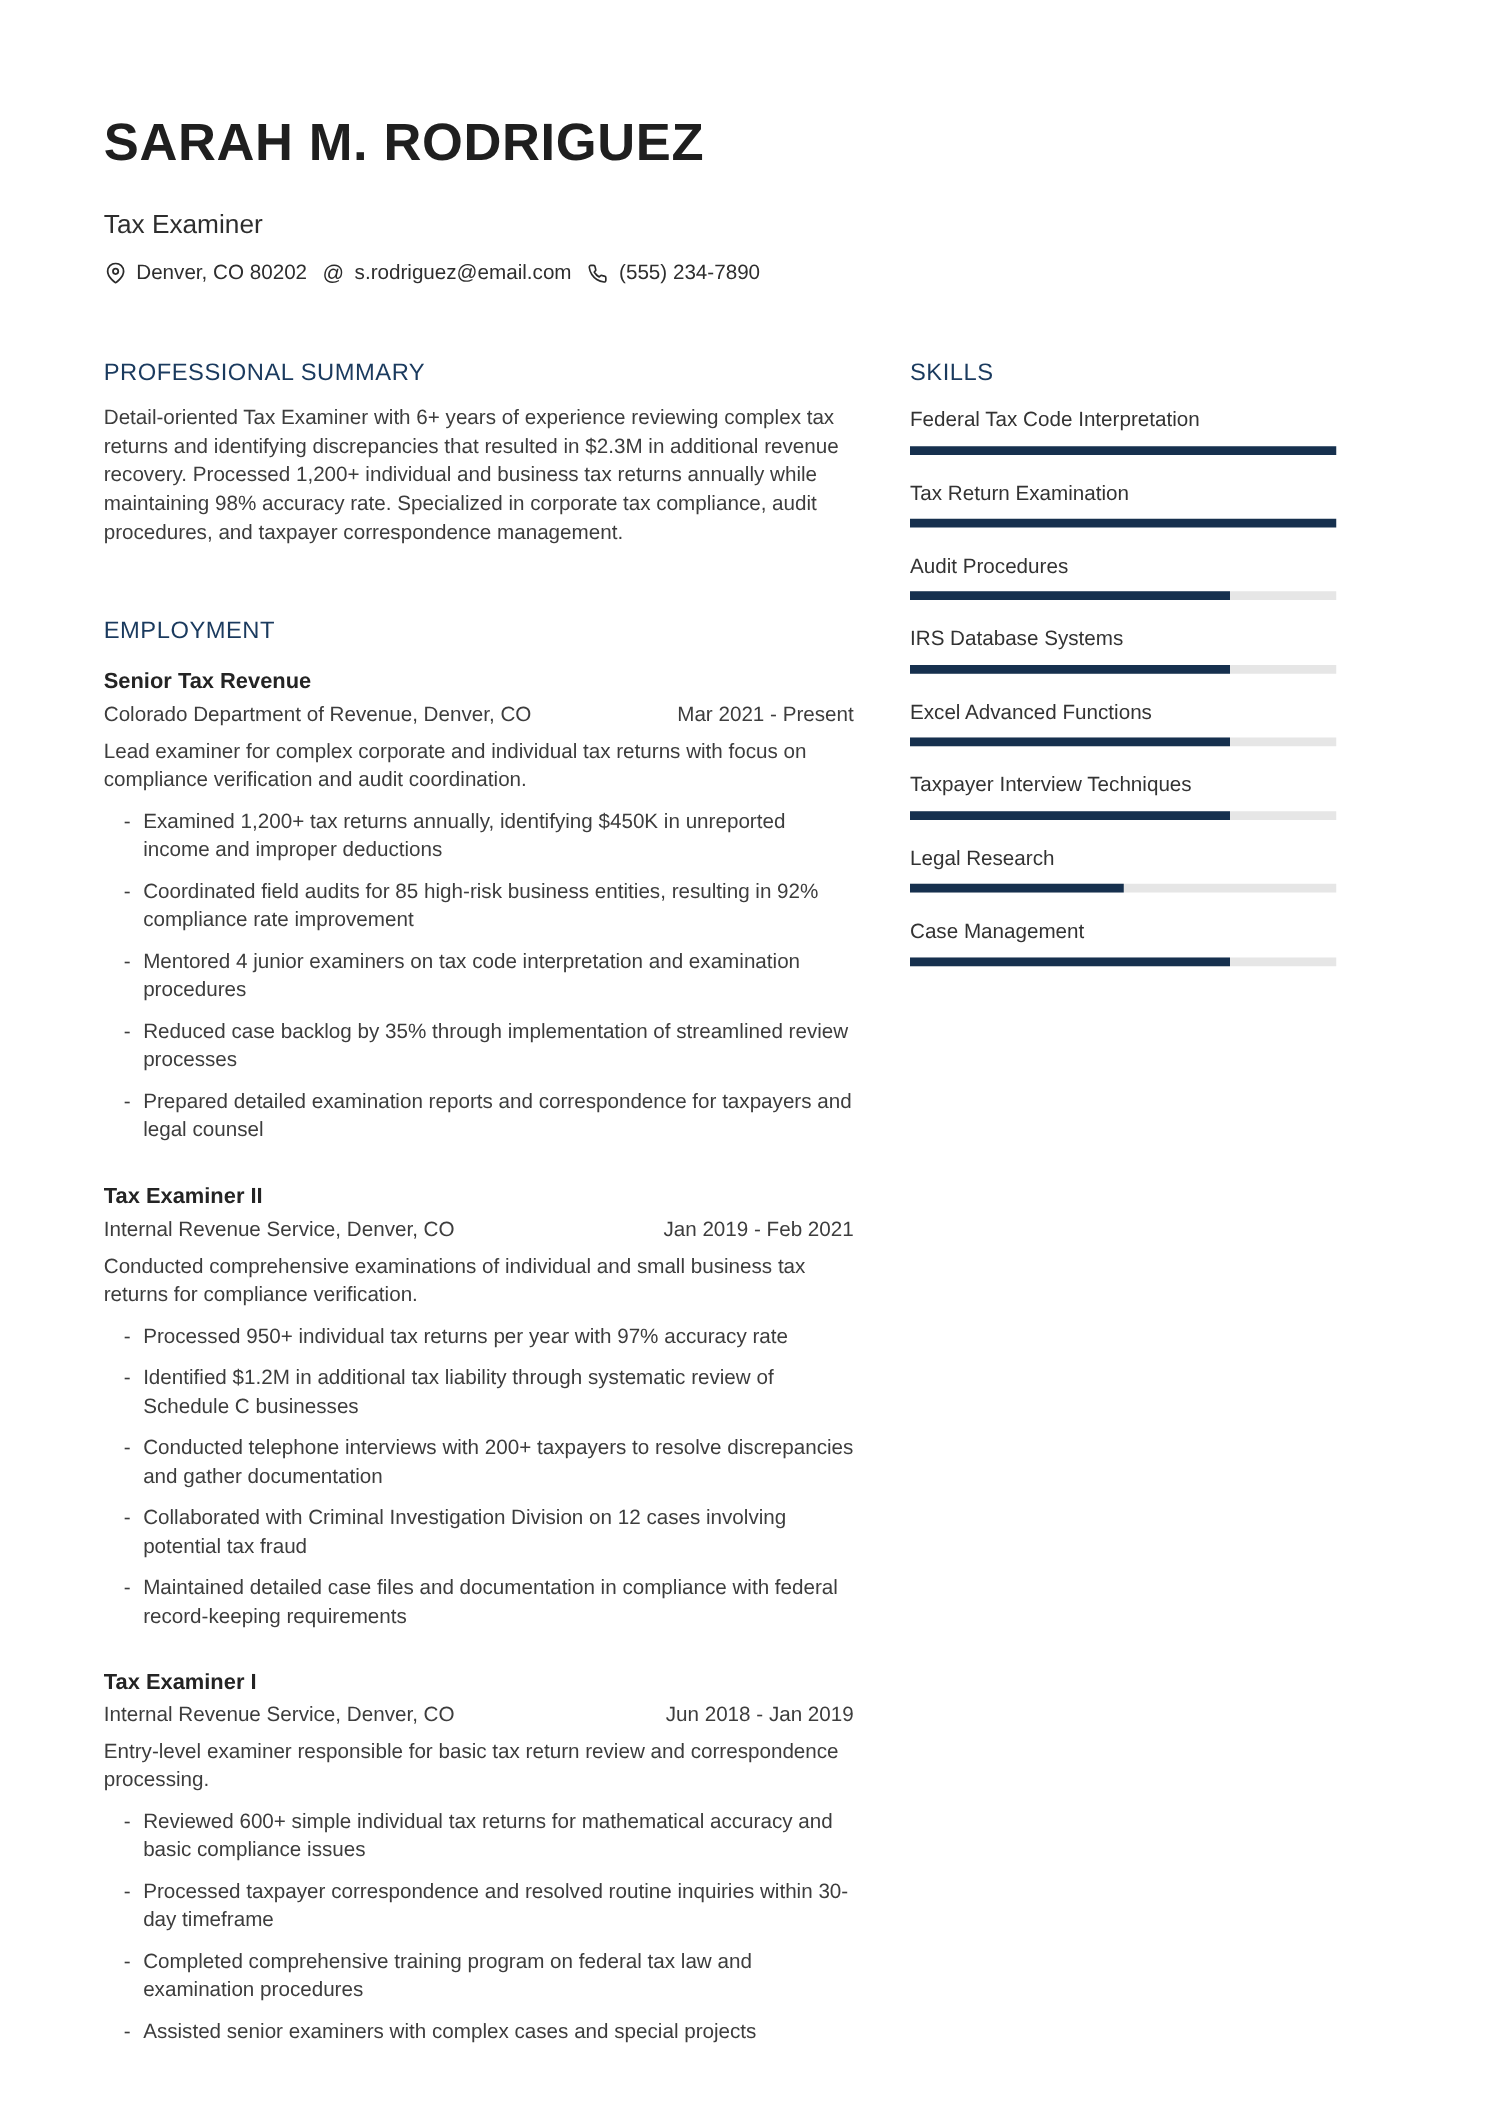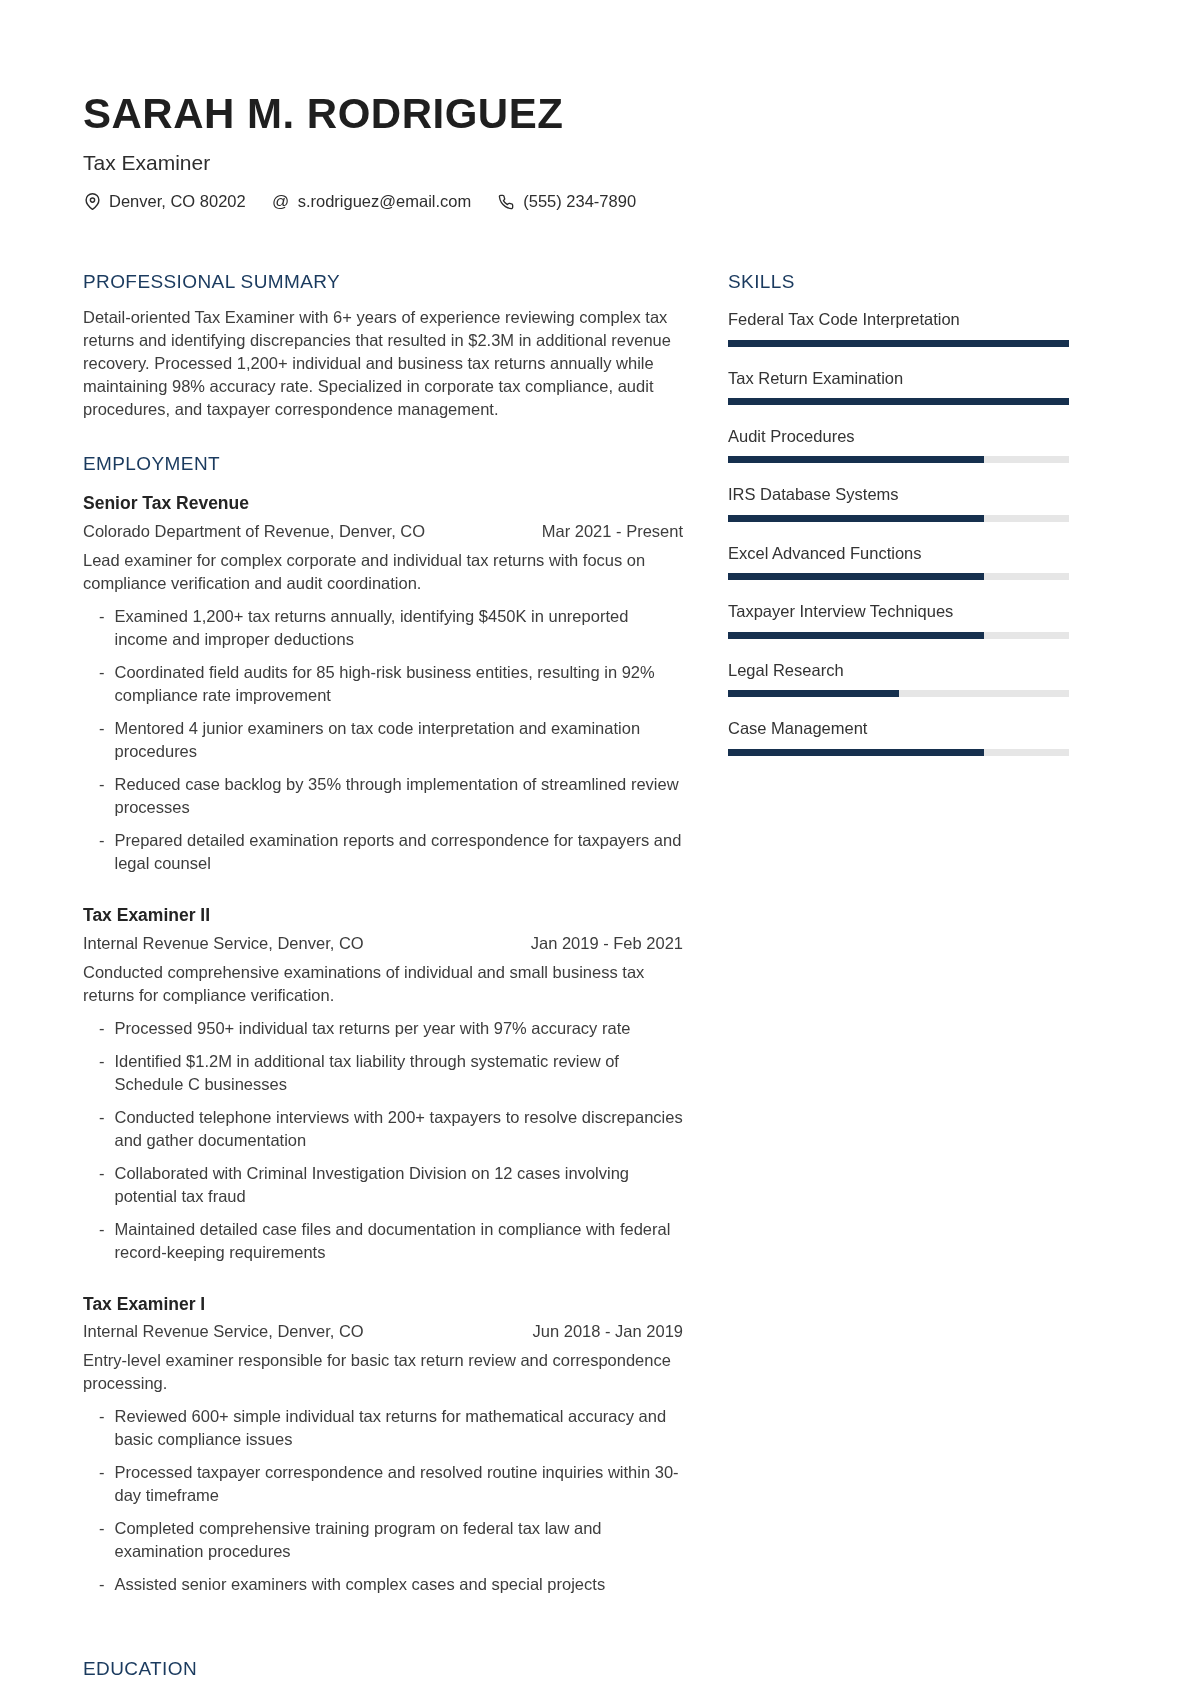--- a/index.html
+++ b/index.html
@@ -18,44 +18,44 @@
     background:#ffffff;
     overflow:hidden;
     padding:92px 83px 0 83px;
   }
   
   .name{
     font-size:42px;font-weight:700;color:var(--ink);
     letter-spacing:.5px;line-height:1.05;
   }
   .job-title-line{
-    margin-top:15px;font-size:21px;color:#2e2e2e;
+    margin-top:32px;font-size:21px;color:#2e2e2e;
   }
   .contact-row{
-    margin-top:17px;display:flex;align-items:center;gap:26px;
+    margin-top:17px;display:flex;align-items:center;gap:12px;
     font-size:16.5px;color:#2e2e2e;
   }
   .contact-item{display:flex;align-items:center;gap:8px;}
   .cicon{display:inline-flex;width:18px;height:18px;align-items:center;justify-content:center;}
   .cicon svg{display:block;}
   .at-glyph{font-size:17px;font-weight:500;color:#2b2b2b;line-height:1;}
   
   .columns{display:flex;margin-top:60px;gap:45px;}
   .col-left{width:600px;flex:0 0 600px;}
   .col-right{flex:1;min-width:0;}
   .section-heading{
     font-size:19px;font-weight:400;color:var(--accent);
     letter-spacing:.4px;
   }
   
   .summary-text{
     margin-top:13px;font-size:16.5px;line-height:23px;color:var(--body-text);
   }
   
-  .employment{margin-top:32px;}
+  .employment{margin-top:56px;}
   .job{margin-top:29px;}
   .job:first-of-type{margin-top:17px;}
   .job-role{font-size:17.5px;font-weight:700;color:#242424;line-height:1.3;}
   .job-meta{display:flex;justify-content:space-between;align-items:baseline;margin-top:7px;
     font-size:16.5px;color:var(--body-text);}
   .job-desc{margin-top:8px;font-size:16.5px;line-height:23px;color:var(--body-text);}
   .bullets{margin-top:9px;list-style:none;}
   .bullet{display:flex;gap:10px;padding-left:16px;margin-top:10px;
     font-size:16.5px;line-height:23px;color:var(--body-text);}
   .bullet .dash{flex:0 0 auto;}

